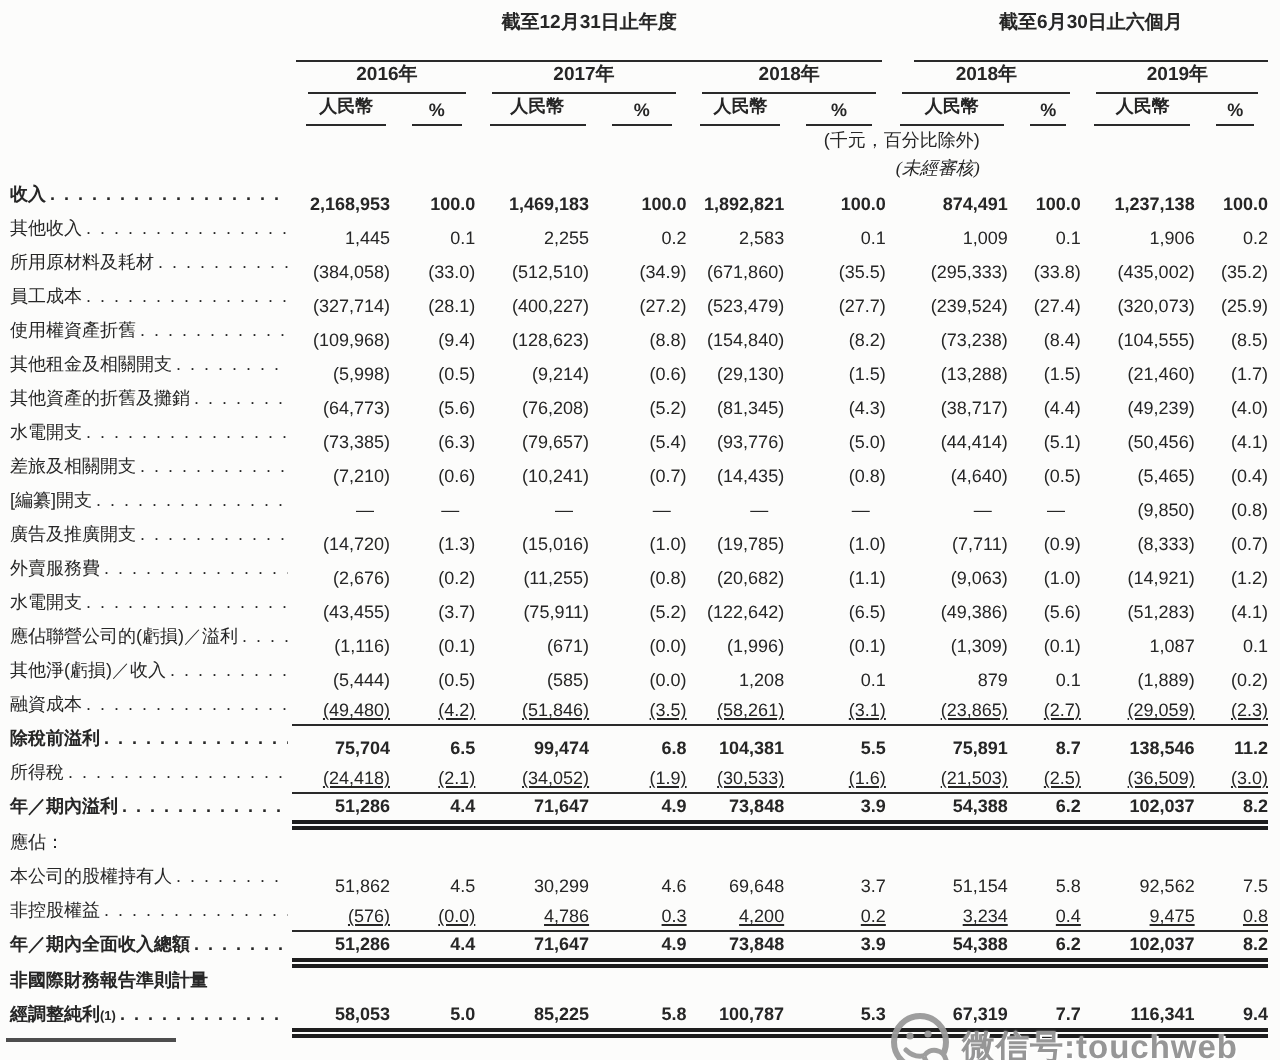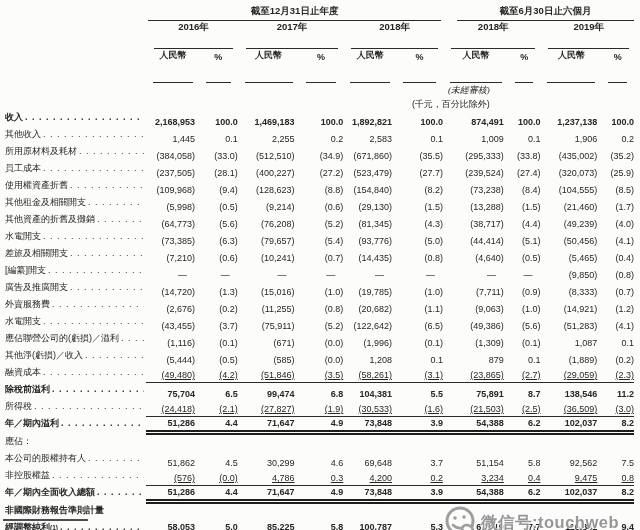--- a/index.html
+++ b/index.html
@@ -17,34 +17,34 @@
   col.c-rmb1{width:48px;} col.c-pct1{width:42px;}
   col.c-rmb2{width:56px;} col.c-pct2{width:48px;}
   col.c-rmb3{width:48px;} col.c-pct3{width:50px;}
   col.c-rmb4{width:60px;} col.c-pct4{width:36px;}
   col.c-rmb5{width:56px;} col.c-pct5{width:36px;}
   td{padding:0; vertical-align:bottom; height:17px;}
   
   tr.hdr-groups td{height:15px;}
   .grp-title{
     font-weight:bold; font-size:9.5px; text-align:center;
-    border-bottom:1.5px solid #2a2a2a; padding-bottom:2px; margin:0 2px;
+    border-bottom:1.5px solid #2a2a2a; padding-bottom:12px; margin:0 2px;
     white-space:nowrap;
   }
   .grp-title.g2{margin-left:14px; margin-right:0;}
   tr.hdr-years td{height:16px;}
   .yr{
     font-weight:bold; font-size:9.5px; text-align:center;
-    border-bottom:1.5px solid #2a2a2a; padding-bottom:14px; margin:0 5px 0 8px;
+    border-bottom:1.5px solid #2a2a2a; padding-bottom:2px; margin:0 5px 0 8px;
     white-space:nowrap;
   }
   tr.hdr-sub td{height:16px;}
   .sub{
     font-weight:bold; text-align:center; border-bottom:1px solid #2a2a2a;
-    padding-bottom:20px; white-space:nowrap;
+    padding-bottom:2px; white-space:nowrap;
   }
   .sub.cur{margin:0 2px 0 7px;}
   .sub.pct{margin:0 7px 0 11px;}
   tr.noterow td{height:14px;}
   .hnote{text-align:right; padding-right:14px; white-space:nowrap; font-size:9px;}
   .hnote.it{font-style:italic; font-family:"Liberation Serif","DejaVu Serif",serif;}
   
   td.lab{
     white-space:nowrap; overflow:hidden;
     display:flex; align-items:baseline; padding-left:1px;justify-content:space-between;
@@ -150,27 +150,27 @@
           </td>
         <td>
             <div class="sub cur">人民幣</div>
           </td>
         <td>
             <div class="sub pct">%</div>
           </td>
       </tr>
       <tr class="noterow">
         <td colspan="8">
-            <div class="hnote it">(未經審核)</div>
+            <div class="hnote">(千元，百分比除外)</div>
           </td>
         <td colspan="3"></td>
       </tr>
       <tr class="noterow">
         <td colspan="8">
-            <div class="hnote">(千元，百分比除外)</div>
+            <div class="hnote it">(未經審核)</div>
           </td>
         <td colspan="3"></td>
       </tr>
     </tbody>
     <tbody id="table-body">
         <tr class="b">
           <td class="lab">
             <span class="lt">收入</span>
             <span class="dots"></span>
           </td>
@@ -276,21 +276,21 @@
           <td class="val">
             <div class="v">(35.2)</div>
           </td>
         </tr>
         <tr class="">
           <td class="lab">
             <span class="lt">員工成本</span>
             <span class="dots"></span>
           </td>
           <td class="val">
-            <div class="v">(237,505)</div>
+            <div class="v">(327,714)</div>
           </td>
           <td class="val">
             <div class="v">(28.1)</div>
           </td>
           <td class="val">
             <div class="v">(400,227)</div>
           </td>
           <td class="val">
             <div class="v">(27.2)</div>
           </td>
@@ -786,21 +786,21 @@
             <span class="lt">所得稅</span>
             <span class="dots"></span>
           </td>
           <td class="val">
             <div class="v">(24,418)</div>
           </td>
           <td class="val">
             <div class="v">(2.1)</div>
           </td>
           <td class="val">
-            <div class="v">(27,827)</div>
+            <div class="v">(34,052)</div>
           </td>
           <td class="val">
             <div class="v">(1.9)</div>
           </td>
           <td class="val">
             <div class="v">(30,533)</div>
           </td>
           <td class="val">
             <div class="v">(1.6)</div>
           </td>

